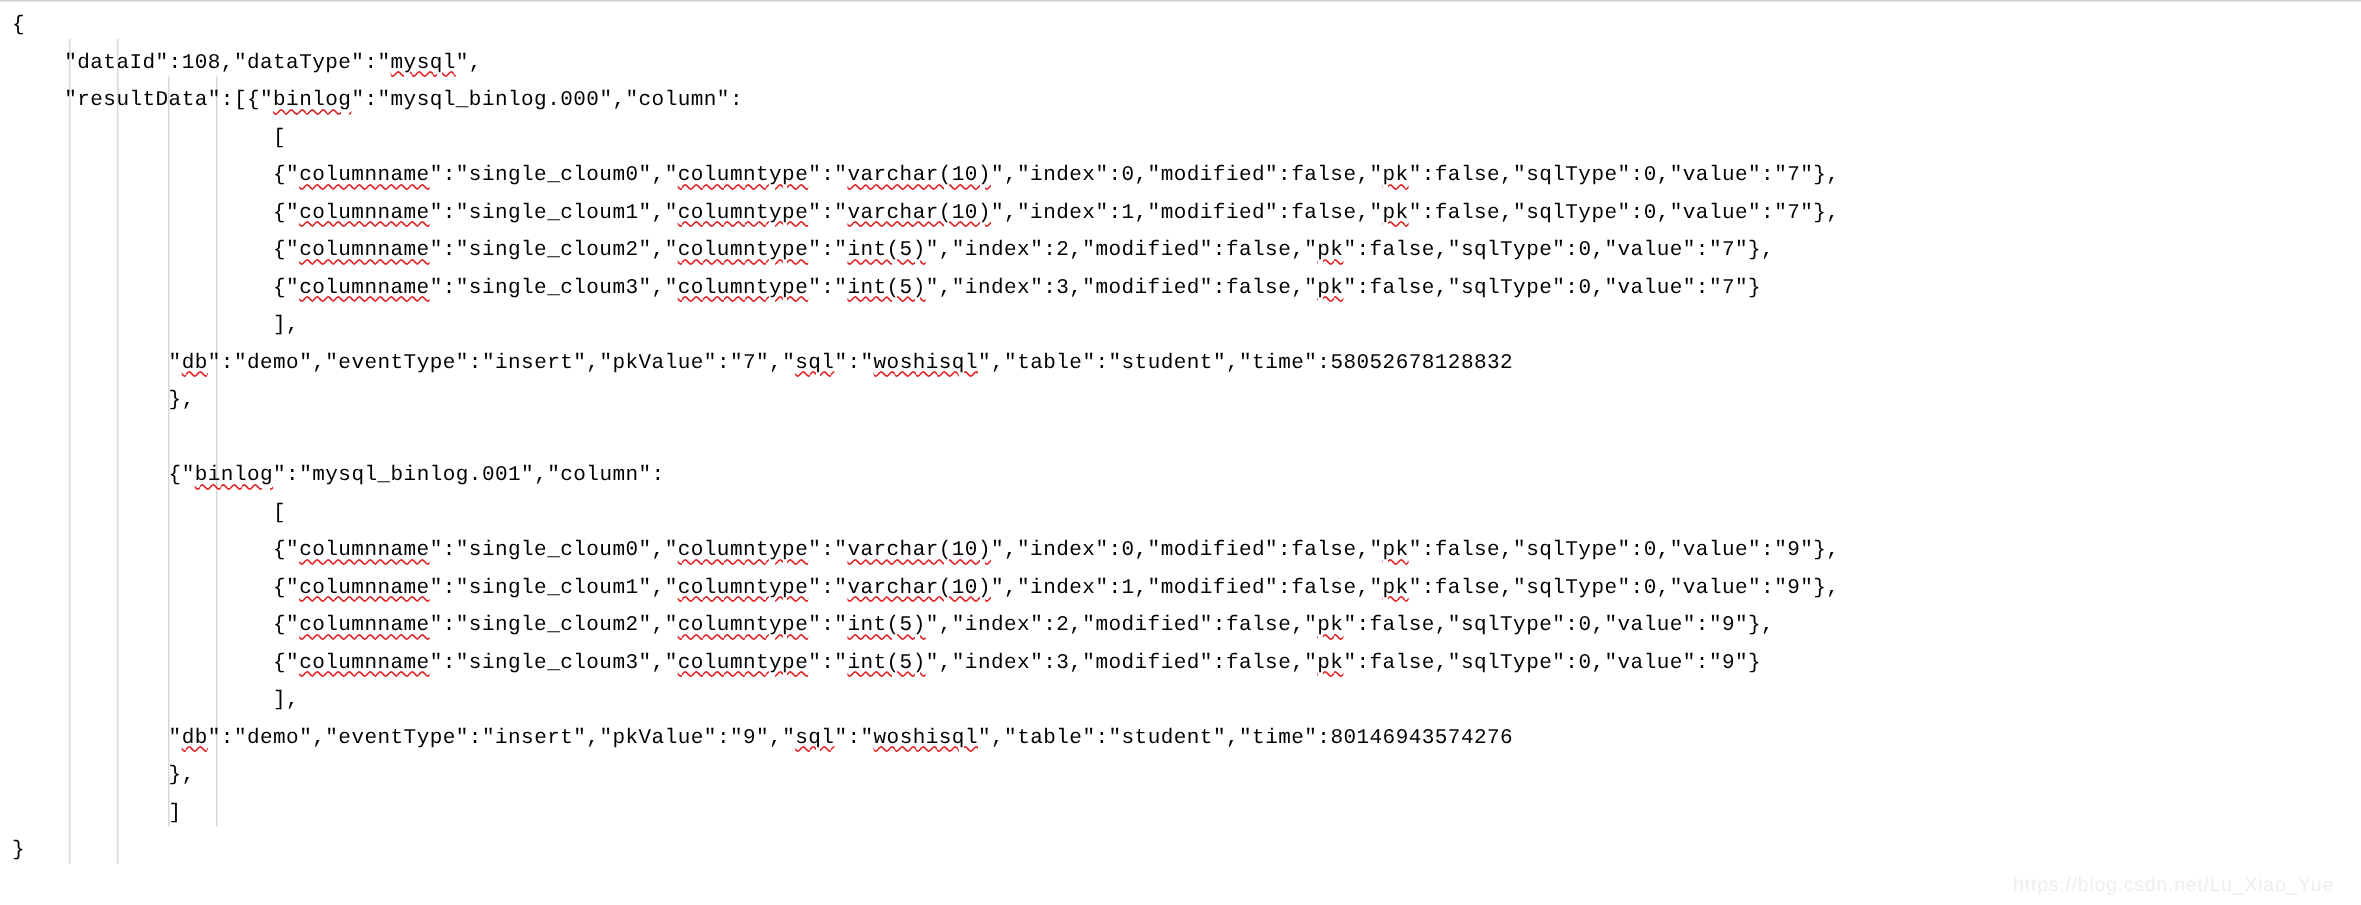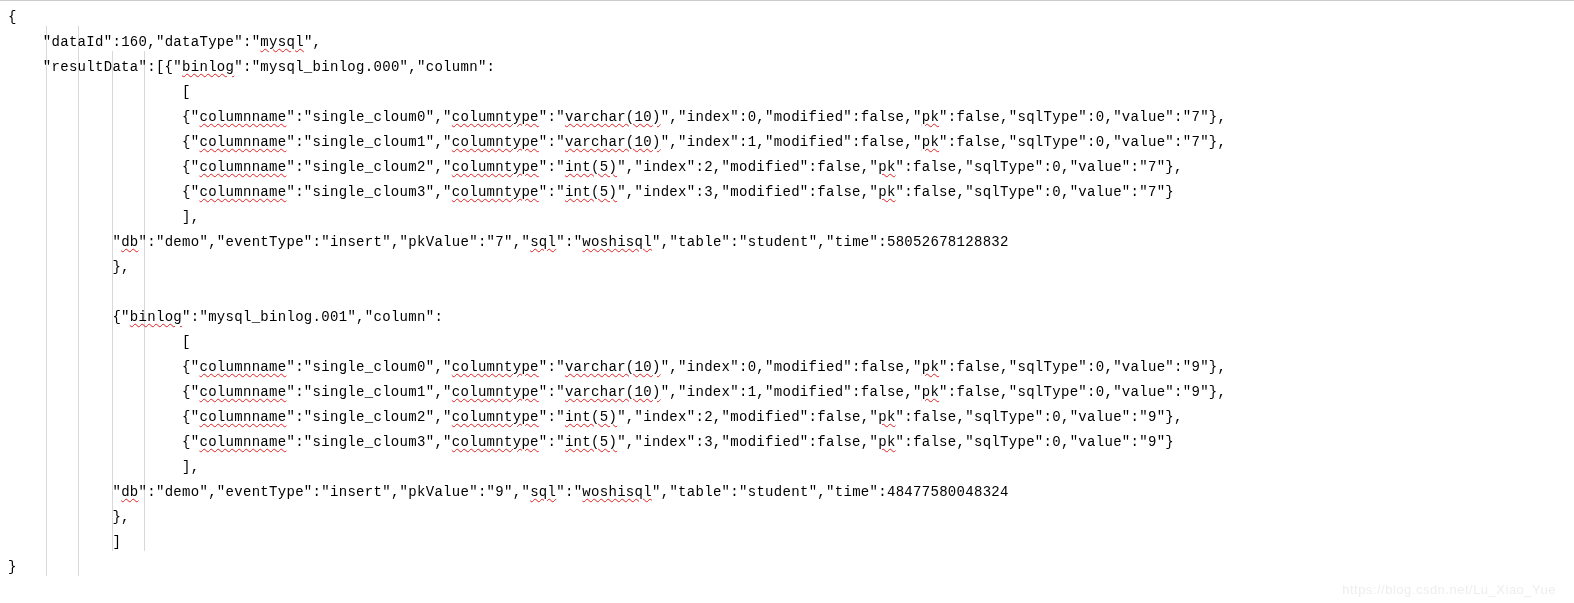--- a/index.html
+++ b/index.html
@@ -60,21 +60,21 @@
 
 <div class="gutter">
   <div class="fold-line" style="left:10px; top:25px; height:550px"></div>
   <div class="fold-line" style="left:42px; top:25px; height:550px"></div>
   <div class="fold-line" style="left:76px; top:50px; height:500px"></div>
   <div class="fold-line" style="left:108px; top:50px; height:500px"></div>
 </div>
 
 <div class="line"><span>{</span></div>
 
-<div class="line"><span>    "dataId":</span><span>160</span><span>,"dataType":"</span><span class="err">mysql</span><span>",</span></div>
+<div class="line"><span>    "dataId":</span><span>108</span><span>,"dataType":"</span><span class="err">mysql</span><span>",</span></div>
 
 <div class="line"><span>    "resultData":[{"</span><span class="err">binlog</span><span>":"</span><span>mysql_binlog.000</span><span>","column":</span></div>
 
 <div class="line"><span>                    [</span></div>
 
 <div class="line"><span>                    {"</span><span class="err">columnname</span><span>":"</span><span>single_cloum0</span><span>","</span><span class="err">columntype</span><span>":"</span><span class="err">varchar(10)</span><span>","index":</span><span>0</span><span>,"modified":</span><span>false</span><span>,"</span><span class="err">pk</span><span>":</span><span>false</span><span>,"sqlType":</span><span>0</span><span>,"value":"</span><span>7</span><span>"},</span></div>
 
 <div class="line"><span>                    {"</span><span class="err">columnname</span><span>":"</span><span>single_cloum1</span><span>","</span><span class="err">columntype</span><span>":"</span><span class="err">varchar(10)</span><span>","index":</span><span>1</span><span>,"modified":</span><span>false</span><span>,"</span><span class="err">pk</span><span>":</span><span>false</span><span>,"sqlType":</span><span>0</span><span>,"value":"</span><span>7</span><span>"},</span></div>
 
 <div class="line"><span>                    {"</span><span class="err">columnname</span><span>":"</span><span>single_cloum2</span><span>","</span><span class="err">columntype</span><span>":"</span><span class="err">int(5)</span><span>","index":</span><span>2</span><span>,"modified":</span><span>false</span><span>,"</span><span class="err">pk</span><span>":</span><span>false</span><span>,"sqlType":</span><span>0</span><span>,"value":"</span><span>7</span><span>"},</span></div>
@@ -96,21 +96,21 @@
 <div class="line"><span>                    {"</span><span class="err">columnname</span><span>":"</span><span>single_cloum0</span><span>","</span><span class="err">columntype</span><span>":"</span><span class="err">varchar(10)</span><span>","index":</span><span>0</span><span>,"modified":</span><span>false</span><span>,"</span><span class="err">pk</span><span>":</span><span>false</span><span>,"sqlType":</span><span>0</span><span>,"value":"</span><span>9</span><span>"},</span></div>
 
 <div class="line"><span>                    {"</span><span class="err">columnname</span><span>":"</span><span>single_cloum1</span><span>","</span><span class="err">columntype</span><span>":"</span><span class="err">varchar(10)</span><span>","index":</span><span>1</span><span>,"modified":</span><span>false</span><span>,"</span><span class="err">pk</span><span>":</span><span>false</span><span>,"sqlType":</span><span>0</span><span>,"value":"</span><span>9</span><span>"},</span></div>
 
 <div class="line"><span>                    {"</span><span class="err">columnname</span><span>":"</span><span>single_cloum2</span><span>","</span><span class="err">columntype</span><span>":"</span><span class="err">int(5)</span><span>","index":</span><span>2</span><span>,"modified":</span><span>false</span><span>,"</span><span class="err">pk</span><span>":</span><span>false</span><span>,"sqlType":</span><span>0</span><span>,"value":"</span><span>9</span><span>"},</span></div>
 
 <div class="line"><span>                    {"</span><span class="err">columnname</span><span>":"</span><span>single_cloum3</span><span>","</span><span class="err">columntype</span><span>":"</span><span class="err">int(5)</span><span>","index":</span><span>3</span><span>,"modified":</span><span>false</span><span>,"</span><span class="err">pk</span><span>":</span><span>false</span><span>,"sqlType":</span><span>0</span><span>,"value":"</span><span>9</span><span>"}</span></div>
 
 <div class="line"><span>                    ],</span></div>
 
-<div class="line"><span>            "</span><span class="err">db</span><span>":"</span><span>demo</span><span>","eventType":"</span><span>insert</span><span>","pkValue":"</span><span>9</span><span>","</span><span class="err">sql</span><span>":"</span><span class="err">woshisql</span><span>","table":"</span><span>student</span><span>","time":</span><span>48477580048324</span></div>
+<div class="line"><span>            "</span><span class="err">db</span><span>":"</span><span>demo</span><span>","eventType":"</span><span>insert</span><span>","pkValue":"</span><span>9</span><span>","</span><span class="err">sql</span><span>":"</span><span class="err">woshisql</span><span>","table":"</span><span>student</span><span>","time":</span><span>80146943574276</span></div>
 
 <div class="line"><span>            },</span></div>
 
 <div class="line"><span>            ]</span></div>
 
 <div class="line"><span>}</span></div>
 
 </div>
 
 <div class="watermark">https://blog.csdn.net/Lu_Xiao_Yue</div>

